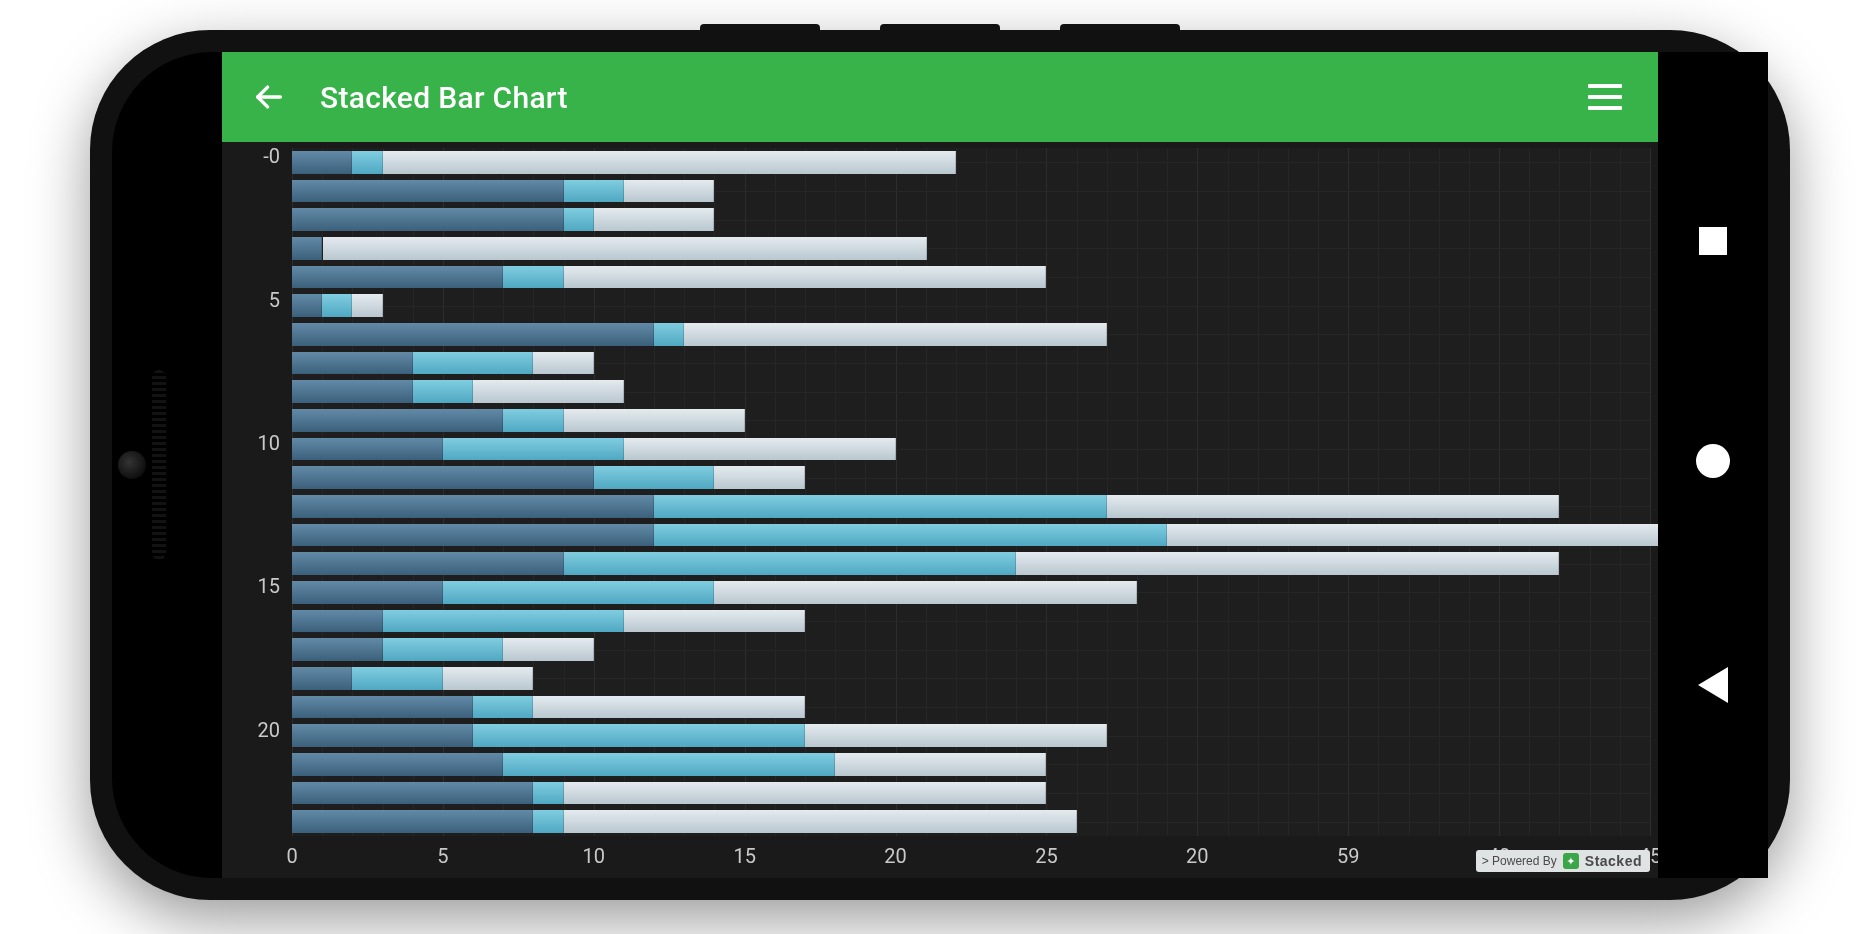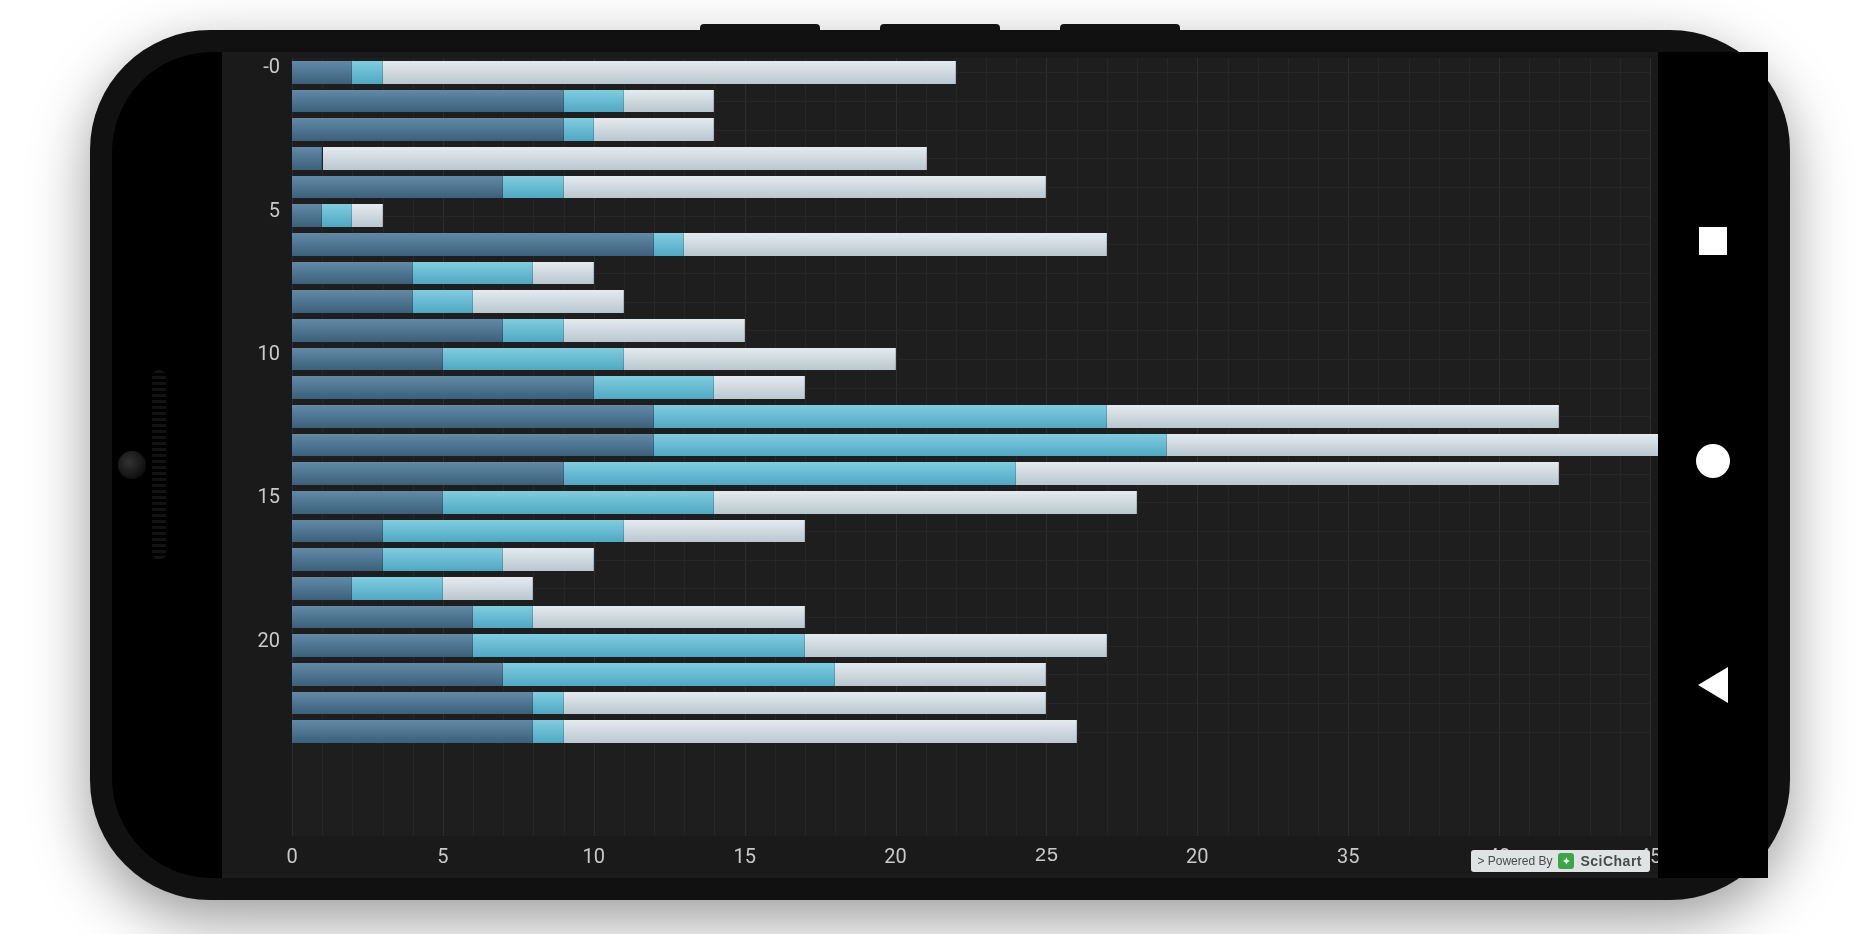--- a/index.html
+++ b/index.html
@@ -214,20 +214,34 @@
     <div class="speaker-right"></div>
 
     <div class="navbar">
       <div class="nav-square"></div>
       <div class="nav-circle"></div>
       <div class="nav-triangle"></div>
     </div>
 
     <div class="screen">
 
+      <div class="appbar">
+        <div class="back">
+          <svg viewBox="0 0 24 24" width="34" height="34" fill="none" stroke="#fff" stroke-width="2.4" stroke-linecap="round" stroke-linejoin="round">
+            <line x1="20" y1="12" x2="4" y2="12"></line>
+            <polyline points="11 5 4 12 11 19"></polyline>
+          </svg>
+        </div>
+        <div class="title">Stacked Bar Chart</div>
+        <div class="menu">
+          <span></span>
+          <span></span>
+          <span></span>
+        </div>
+      </div>
 
       <div class="chart-wrap">
         <div class="yaxis" id="yaxis">
             <div class="ytick" style="top: 14.3333px;">-0</div>
             <div class="ytick" style="top: 157.667px;">5</div>
             <div class="ytick" style="top: 301px;">10</div>
             <div class="ytick" style="top: 444.333px;">15</div>
             <div class="ytick" style="top: 587.667px;">20</div>
           </div>
         <div class="plot" id="plot">
@@ -426,29 +440,29 @@
               <div class="seg s2" style="width: 30.1778px;"></div>
               <div class="seg s3" style="width: 513.022px;"></div>
             </div>
           </div>
         <div class="xaxis" id="xaxis">
             <div class="xtick" style="left: 0px;">0</div>
             <div class="xtick" style="left: 150.889px;">5</div>
             <div class="xtick" style="left: 301.778px;">10</div>
             <div class="xtick" style="left: 452.667px;">15</div>
             <div class="xtick" style="left: 603.556px;">20</div>
-            <div class="xtick" style="left: 754.444px; font-family: Liberation Mono, monospace;">25</div>
+            <div class="xtick" style="left: 754.444px;">25</div>
             <div class="xtick" style="left: 905.333px;">20</div>
-            <div class="xtick" style="left: 1056.22px;">35</div>
+            <div class="xtick" style="left: 1056.22px;">59</div>
             <div class="xtick" style="left: 1207.11px;">40</div>
             <div class="xtick" style="left: 1358px;">45</div>
           </div>
 
         <div class="watermark">
           <span class="prefix">&gt; Powered By</span>
           <span class="sq">✦</span>
-          <span class="brand">SciChart</span>
+          <span class="brand">Stacked</span>
         </div>
       </div>
 
     </div>
   </div>
 </div>
 
 </body></html>

